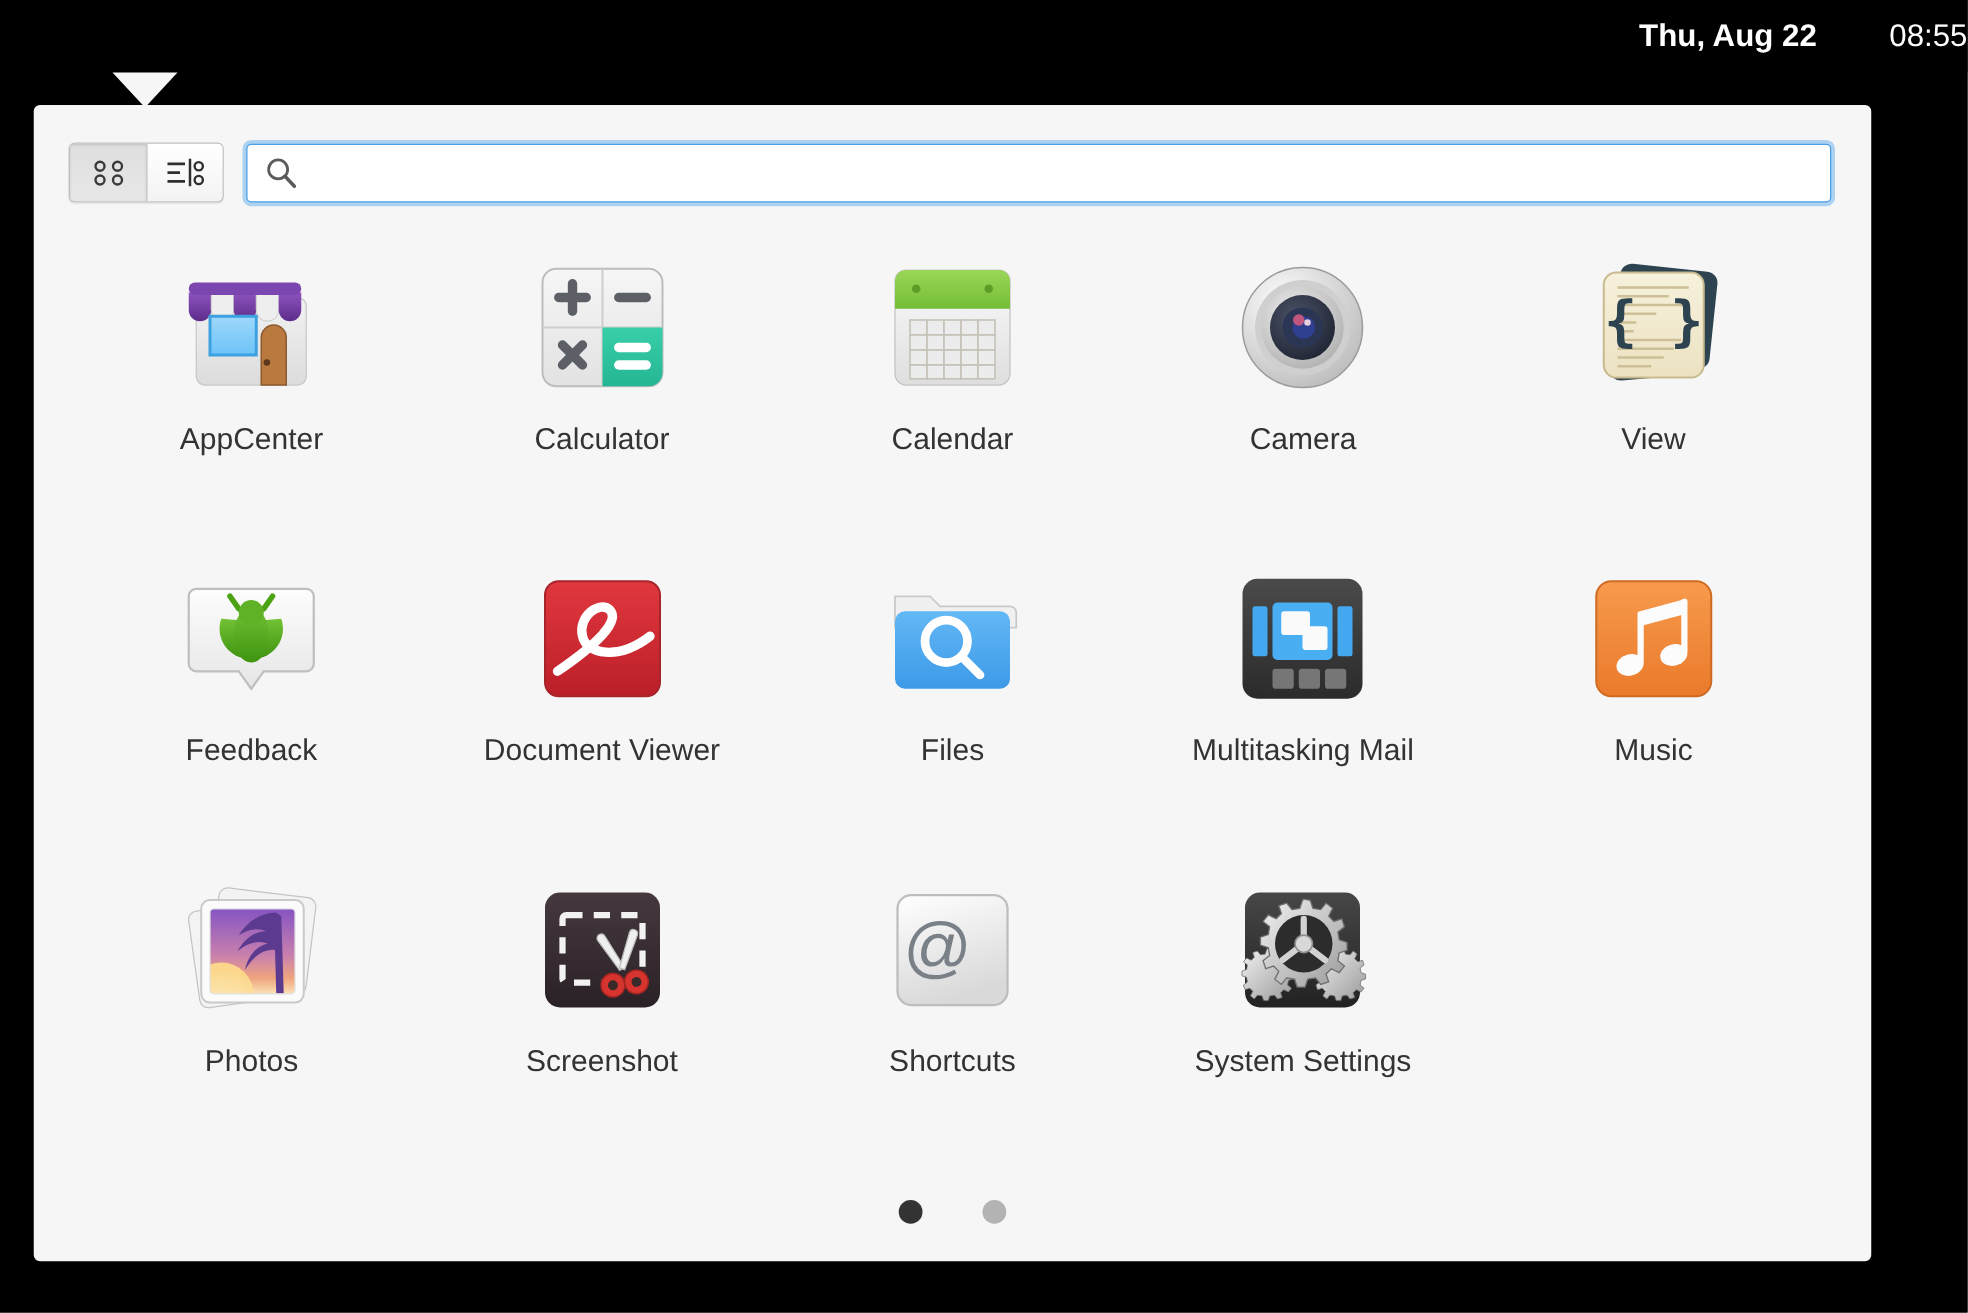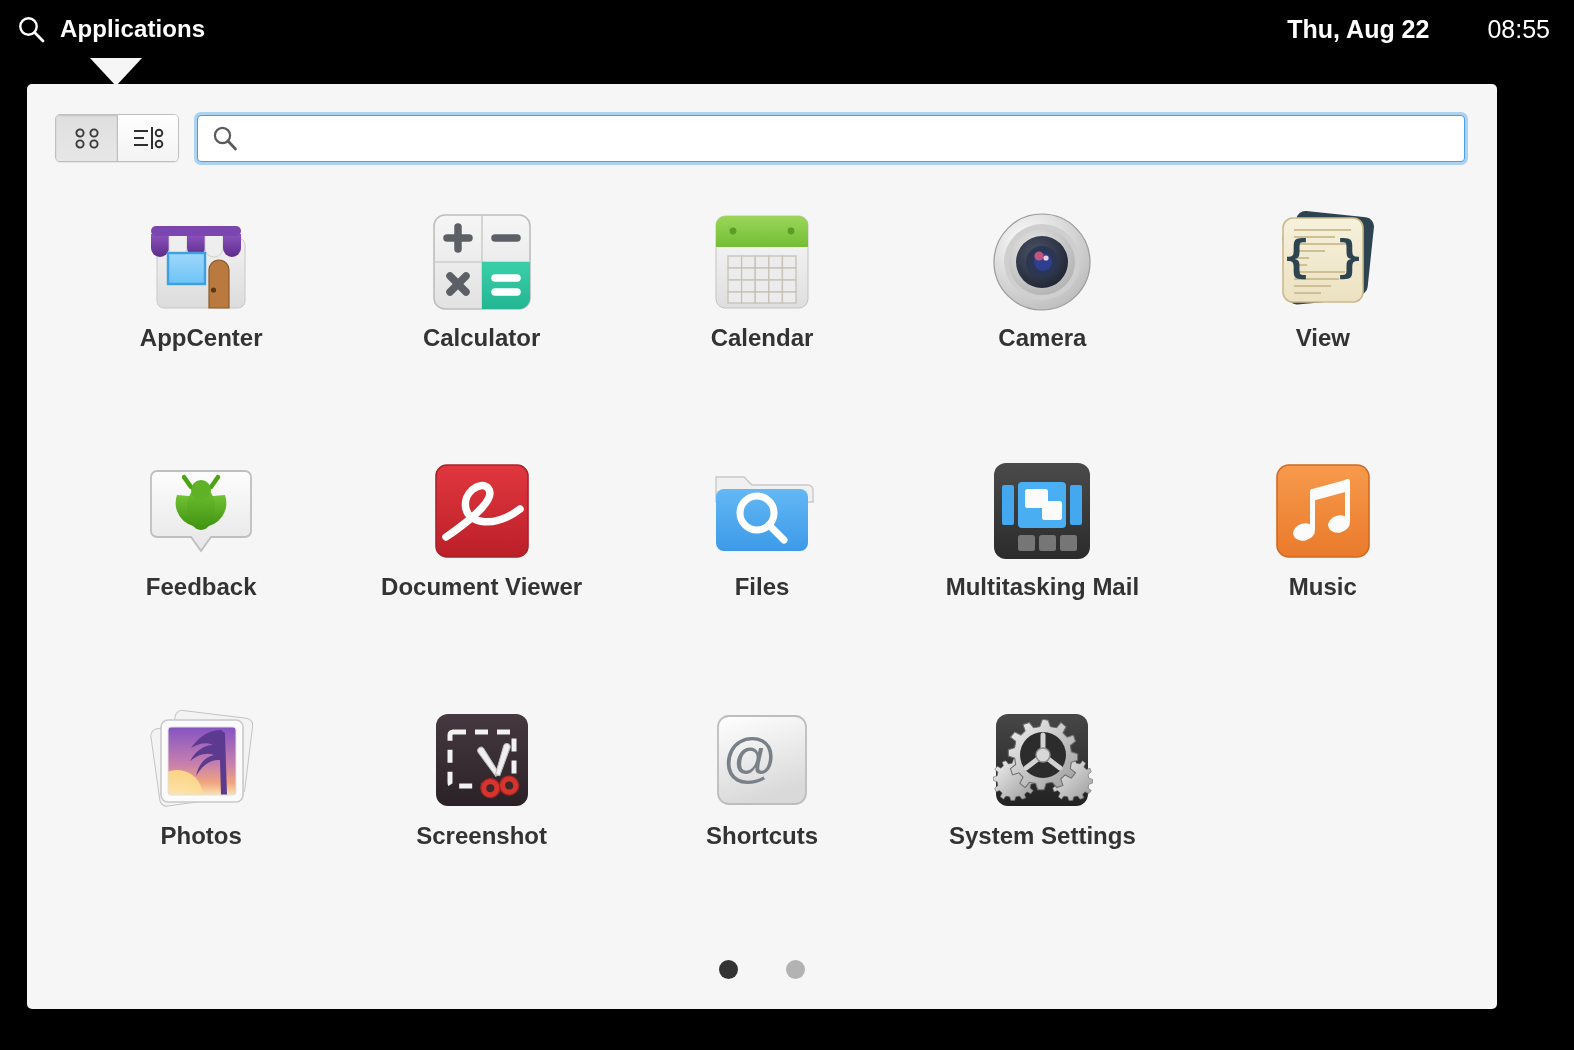--- a/index.html
+++ b/index.html
@@ -10,21 +10,21 @@
     overflow:hidden;
   }
 
   
   #panel {
     position:absolute; left:0; top:0; width:1574px; height:58px;
     background:#000; color:#fff;
     display:flex; align-items:center;
   }
   #panel-left { display:flex; align-items:center; gap:14px; padding-left:16px; height:100%; }
-  #panel-right { margin-left:auto; display:flex; align-items:center; gap:34px; padding-right:24px; }
+  #panel-right { margin-left:auto; display:flex; align-items:center; gap:34px; }
   .panel-search-icon { display:block; width:30px; height:30px; }
   #applications-label { font-size:24px; font-weight:bold; letter-spacing:0.1px; }
   #panel-date { font-size:25px; font-weight:bold; }
   #panel-time { font-size:25px; font-weight:normal;margin-left:24px; }
 
   
   #popover-arrow {
     position:absolute; left:90px; top:58px;
     width:0; height:0;
     border-left:26px solid transparent;
@@ -100,50 +100,41 @@
     padding-top:18px;
     cursor:pointer;
     border-radius:6px;
   }
   .icon-slot {
     width:124px; height:124px;
     display:flex; align-items:center; justify-content:center;
     position:relative;
   }
   .app-label {
+    margin-top:14px;
     font-size:24px;
     color:#333333;
     text-align:center;
     white-space:nowrap;
-    font-weight:bold;
   }
 
   
   #page-dots {
     height:80px;
     display:flex; align-items:center; justify-content:center; gap:48px;
   }
   .dot { width:19px; height:19px; border-radius:50%; background:#b3b3b3; cursor:pointer; }
   .dot.active { background:#333333; }
 
   svg { display:block; }
 </style>
 </head>
 <body>
 
 <div id="panel">
-  <div id="panel-left">
-    <span class="panel-search-icon">
-      <svg width="30" height="30" viewBox="0 0 30 30">
-        <circle cx="12.5" cy="12.5" r="8.2" fill="none" stroke="#ffffff" stroke-width="2.4"></circle>
-        <line x1="18.6" y1="18.6" x2="27" y2="27" stroke="#ffffff" stroke-width="2.8" stroke-linecap="round"></line>
-      </svg>
-    </span>
-    <span id="applications-label">Applications</span>
-  </div>
   <div id="panel-right">
     <span id="panel-date">Thu, Aug 22</span>
     <span id="panel-time">08:55</span>
   </div>
 </div>
 
 <div id="popover-arrow"></div>
 <div id="app-popover">
 
   <div id="popover-header">

